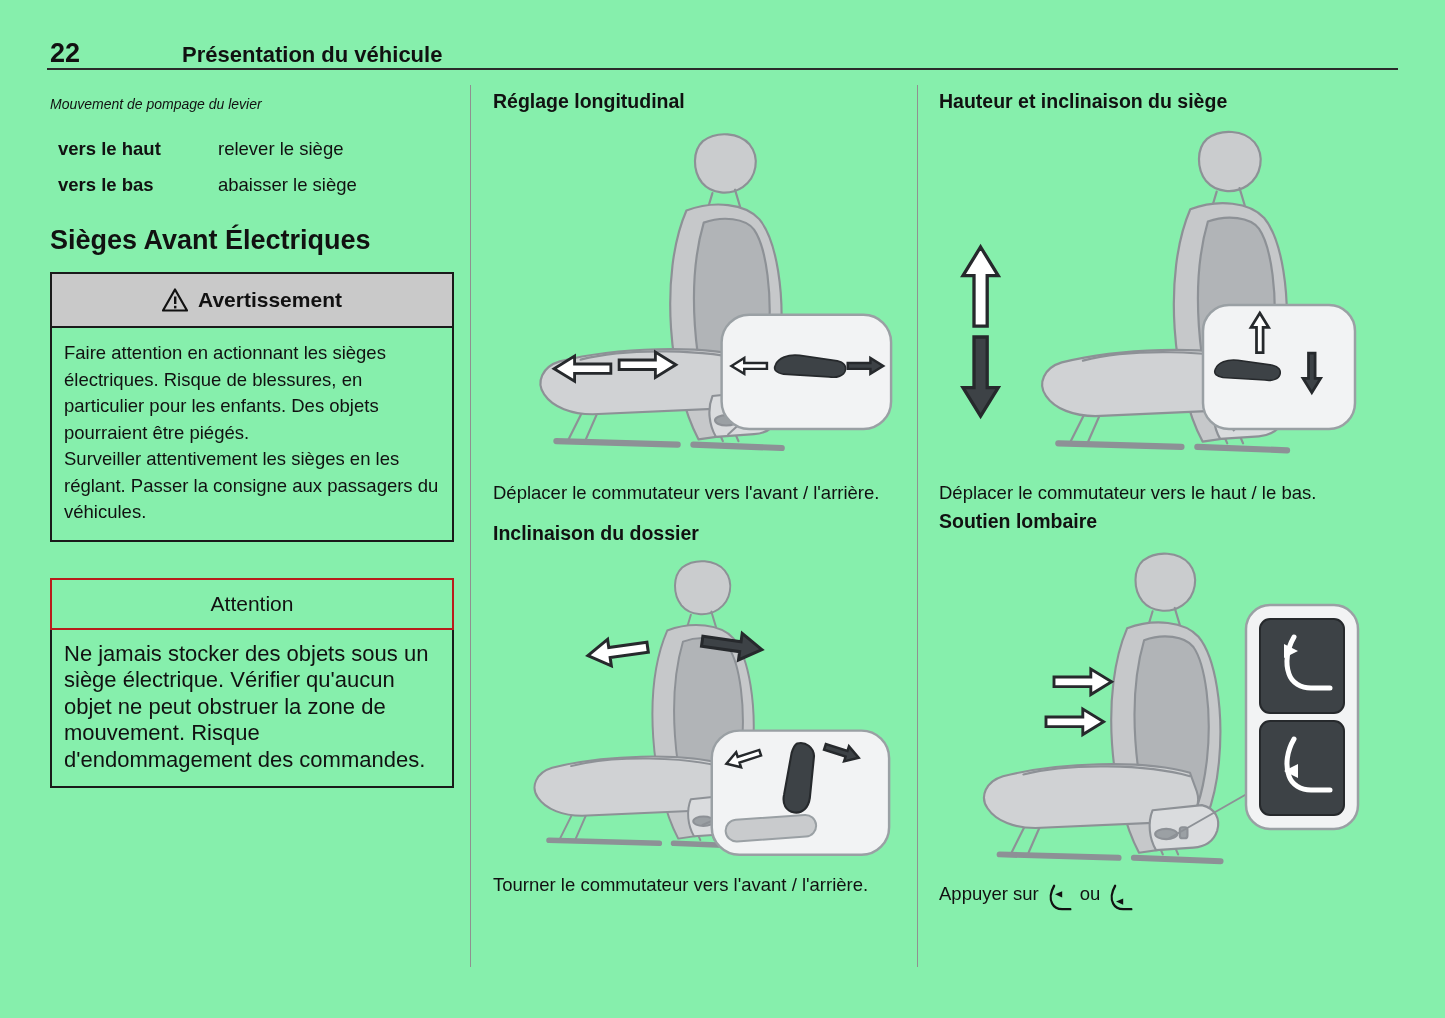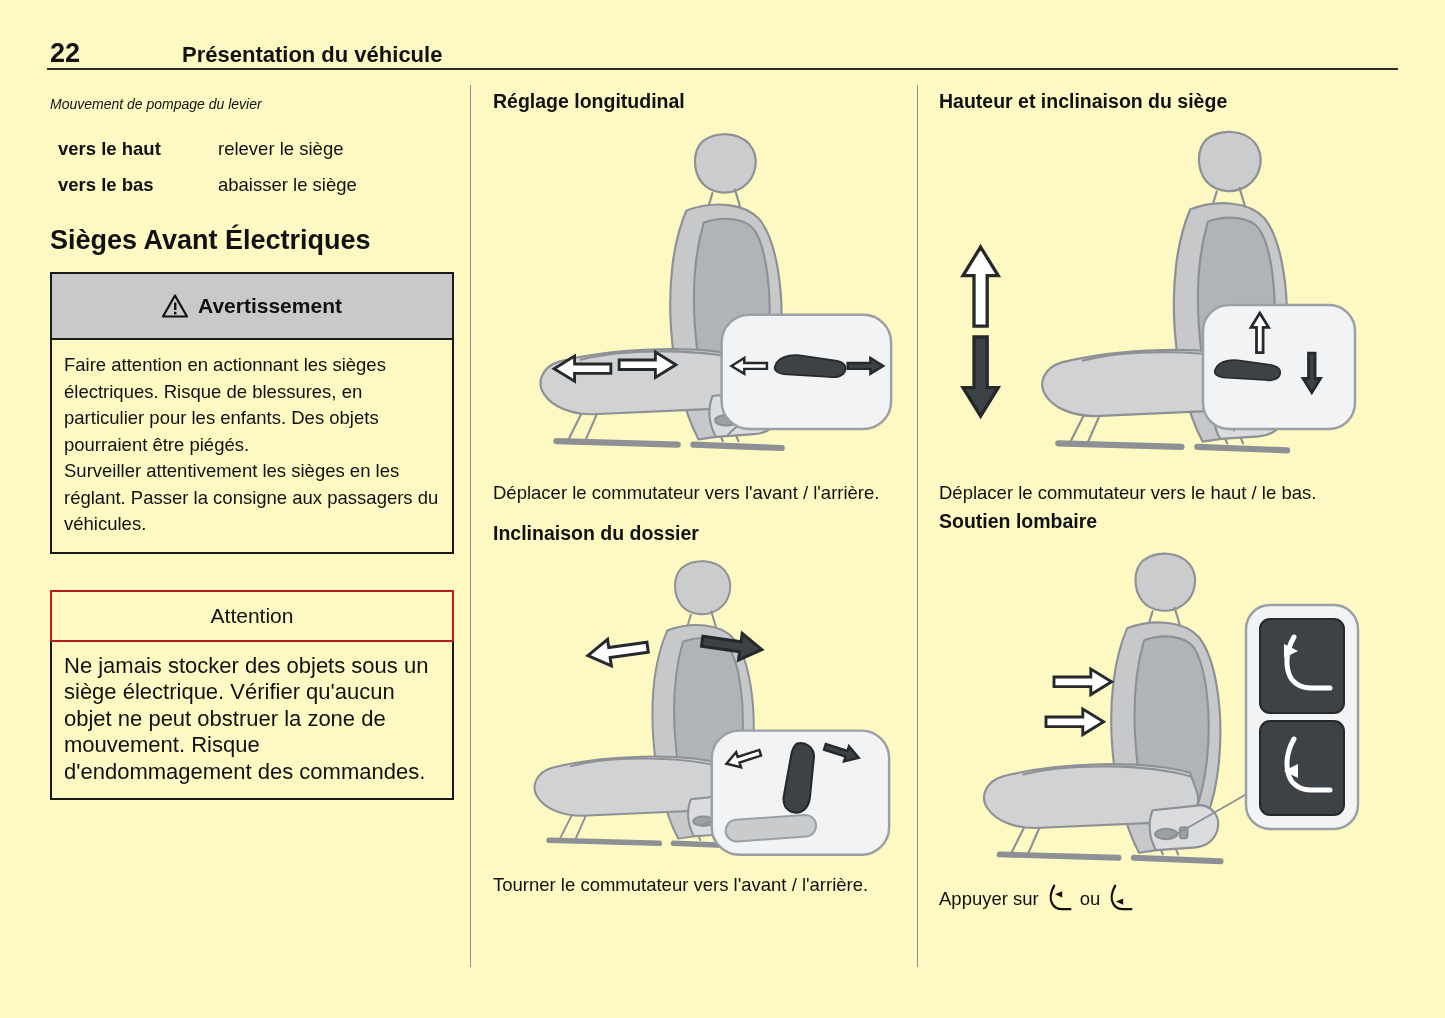--- a/index.html
+++ b/index.html
@@ -1,18 +1,18 @@
 <!DOCTYPE html>
 <html><head>
 <meta charset="utf-8">
 <style>
   * { box-sizing: border-box; margin: 0; padding: 0; }
   html,body { background:#ffffff; }
   body { font-family:"Liberation Sans", sans-serif; color:#111; }
-  .page { position:relative; width:1445px; height:1018px; background:#fef9c3; overflow:hidden; }
+  .page { position:relative; width:1445px; height:1018px; background:#86efac; overflow:hidden; }
 
   
   .page-num   { position:absolute; left:50px;  top:38px; font-size:27px; font-weight:bold; }
   .page-title { position:absolute; left:182px; top:42px; font-size:22px; font-weight:bold; }
   .header-rule{ position:absolute; left:47px;  top:68px; width:1351px; height:2px; background:#2b2b2b; }
   .col-divider{ position:absolute; top:85px; height:882px; width:1px; background:#909090; }
   #divider1 { left:470px; }
   #divider2 { left:917px; }
 
   .col { position:absolute; top:88px; }
@@ -21,39 +21,39 @@
   #col-right { left:939px; width:434px; }
 
   
   .lever-heading { font-size:14px; margin-top:8px;font-style:italic; }
   .lever-table { margin-top:19px; }
   .lever-row { display:flex; padding:7px 0; font-size:18.5px; }
   .lever-action { width:168px; font-weight:bold; padding-left:8px; }
   .section-title { margin-top:22px; font-size:27px; font-weight:bold; }
 
   .warning-box { margin-top:16px; border:2px solid #1a1a1a; }
-  .warning-header { background:#c9c9c9; border-bottom:2px solid #1a1a1a; height:66px;
+  .warning-header { background:#c9c9c9; border-bottom:2px solid #1a1a1a; height:54px;
                     display:flex; align-items:center; justify-content:center; gap:10px;
                     font-size:21px; font-weight:bold; }
   .warning-body { padding:12px 10px 14px 12px; font-size:18.5px; line-height:26.5px; }
   .warning-body p + p { margin-top:0; }
 
   .caution-wrap { margin-top:36px; }
   .caution-header { border:2px solid #b91c1c; height:52px; display:flex; align-items:center;
                     justify-content:center; font-size:21px; }
   .caution-body { border:2px solid #1a1a1a; border-top:none; padding:11px 10px 13px 12px;
                   font-size:22px; line-height:26.5px; }
 
   
   .fig-heading { font-size:19.5px; font-weight:bold; margin-top:2px; }
   .figure { display:flex; justify-content:center; margin-top:6px; }
   .caption { font-size:18.5px; line-height:27px; margin-top:10px; }
   .fig-heading.second { margin-top:16px; }
   .fig-heading.tight { margin-top:4px; }
-  .icon-caption { display:flex; align-items:flex-end; gap:7px; margin-top:14px; font-size:18.5px; }
+  .icon-caption { display:flex; align-items:flex-start; gap:7px; margin-top:14px; font-size:18.5px; }
   .icon-caption svg { display:block; margin-bottom:-2px; }
 </style>
 </head>
 <body>
 
 <svg width="0" height="0" style="position:absolute" aria-hidden="true">
   <defs>
     <g id="seatg" stroke="#8d9196" stroke-width="2.5" stroke-linejoin="round" stroke-linecap="round">
       <path d="M86,330 L70,362" fill="none"></path>
       <path d="M104,330 L90,362" fill="none"></path>

